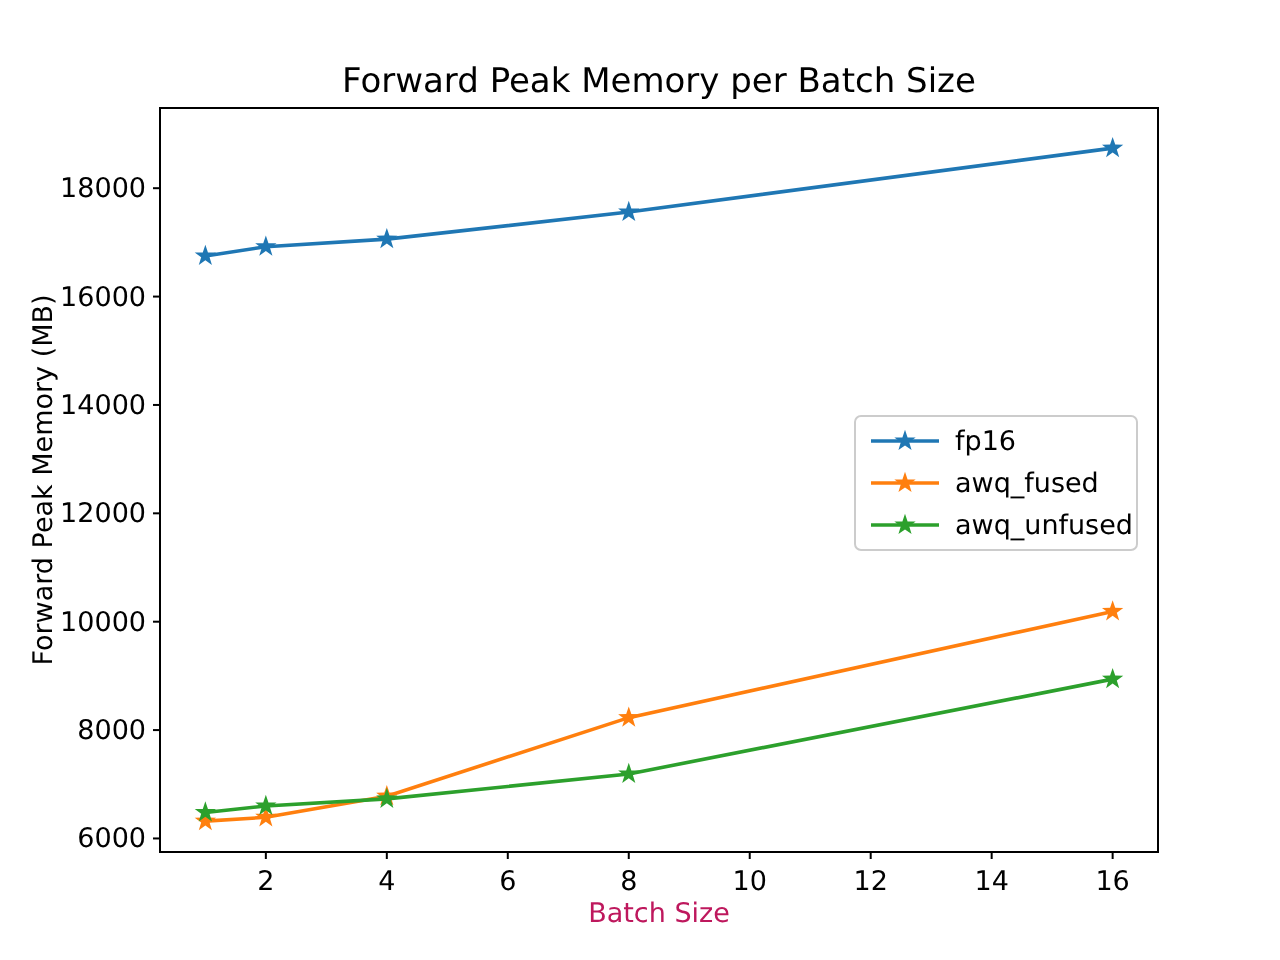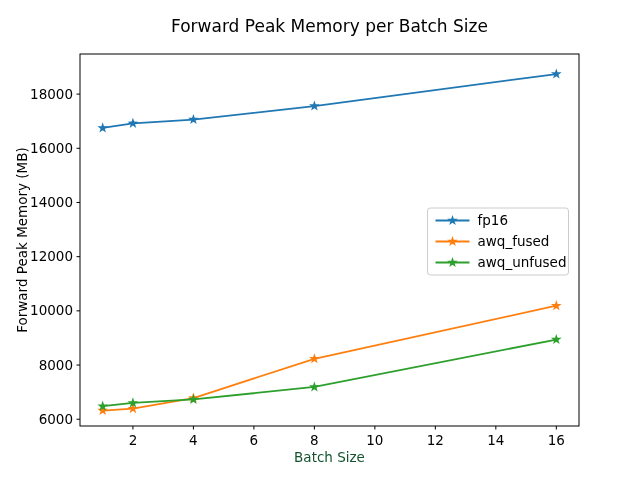--- a/index.html
+++ b/index.html
@@ -9,34 +9,34 @@
     height: 480px;
     background: #ffffff;
     font-family: "DejaVu Sans", sans-serif;
     color: #000000;
     overflow: hidden;
   }
   .chart-title {
     position: absolute;
     left: 80px;
     width: 499px;
-    top: 16px;
+    top: 31px;
     text-align: center;
     font-size: 17px;
     line-height: 20px;
     color: #000000;
   }
   .x-label {
     position: absolute;
     left: 80px;
     width: 499px;
     top: 449px;
     text-align: center;
     font-size: 13.5px;
-    color: #14532d;
+    color: #be185d;
   }
   .y-label {
     position: absolute;
     left: 22px;
     top: 240px;
     transform: translate(-50%, -50%) rotate(-90deg);
     font-size: 13.5px;
     white-space: nowrap;
     color: #000000;
   }

